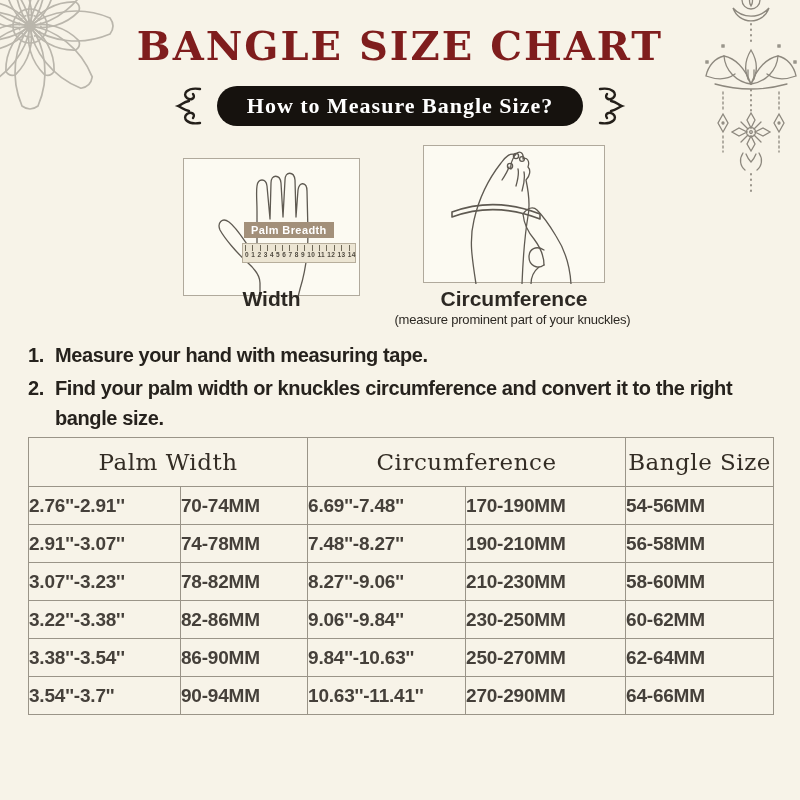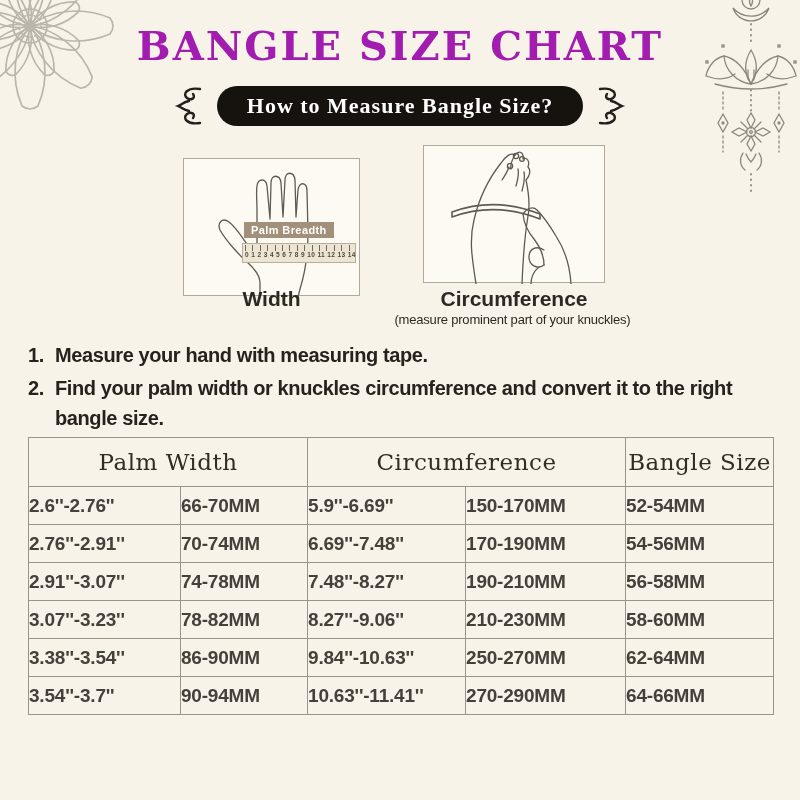--- a/index.html
+++ b/index.html
@@ -9,21 +9,21 @@
     font-family:"Liberation Sans", sans-serif;
   }
   .mandala { position:absolute; left:0; top:0; }
   .ornament { position:absolute; left:693px; top:0; }
 
   .title {
     position:absolute; top:22px; left:0; width:800px;
     text-align:center;
     font-family:"DejaVu Serif", serif;
     font-weight:700; font-size:40px; letter-spacing:2px;
-    color:#a21caf;
+    color:#7f1d1d;
   }
   .banner-row {
     position:absolute; top:84px; left:0; width:800px;
     display:flex; align-items:center; justify-content:center; gap:13px;
   }
   .banner-pill {
     background:#16120e; color:#ffffff;
     font-family:"Liberation Serif", serif; font-weight:700; font-size:22px;
     letter-spacing:1px;
     padding:7px 30px; border-radius:24px;
@@ -240,27 +240,20 @@
   </colgroup>
   <thead>
     <tr>
       <th colspan="2">Palm Width</th>
       <th colspan="2">Circumference</th>
       <th>Bangle Size</th>
     </tr>
   </thead>
   <tbody>
     <tr>
-      <td>2.6''-2.76''</td>
-      <td>66-70MM</td>
-      <td>5.9''-6.69''</td>
-      <td>150-170MM</td>
-      <td>52-54MM</td>
-    </tr>
-    <tr>
       <td>2.76''-2.91''</td>
       <td>70-74MM</td>
       <td>6.69''-7.48''</td>
       <td>170-190MM</td>
       <td>54-56MM</td>
     </tr>
     <tr>
       <td>2.91''-3.07''</td>
       <td>74-78MM</td>
       <td>7.48''-8.27''</td>
@@ -268,20 +261,27 @@
       <td>56-58MM</td>
     </tr>
     <tr>
       <td>3.07''-3.23''</td>
       <td>78-82MM</td>
       <td>8.27''-9.06''</td>
       <td>210-230MM</td>
       <td>58-60MM</td>
     </tr>
     <tr>
+      <td>3.22''-3.38''</td>
+      <td>82-86MM</td>
+      <td>9.06''-9.84''</td>
+      <td>230-250MM</td>
+      <td>60-62MM</td>
+    </tr>
+    <tr>
       <td>3.38''-3.54''</td>
       <td>86-90MM</td>
       <td>9.84''-10.63''</td>
       <td>250-270MM</td>
       <td>62-64MM</td>
     </tr>
     <tr>
       <td>3.54''-3.7''</td>
       <td>90-94MM</td>
       <td>10.63''-11.41''</td>

